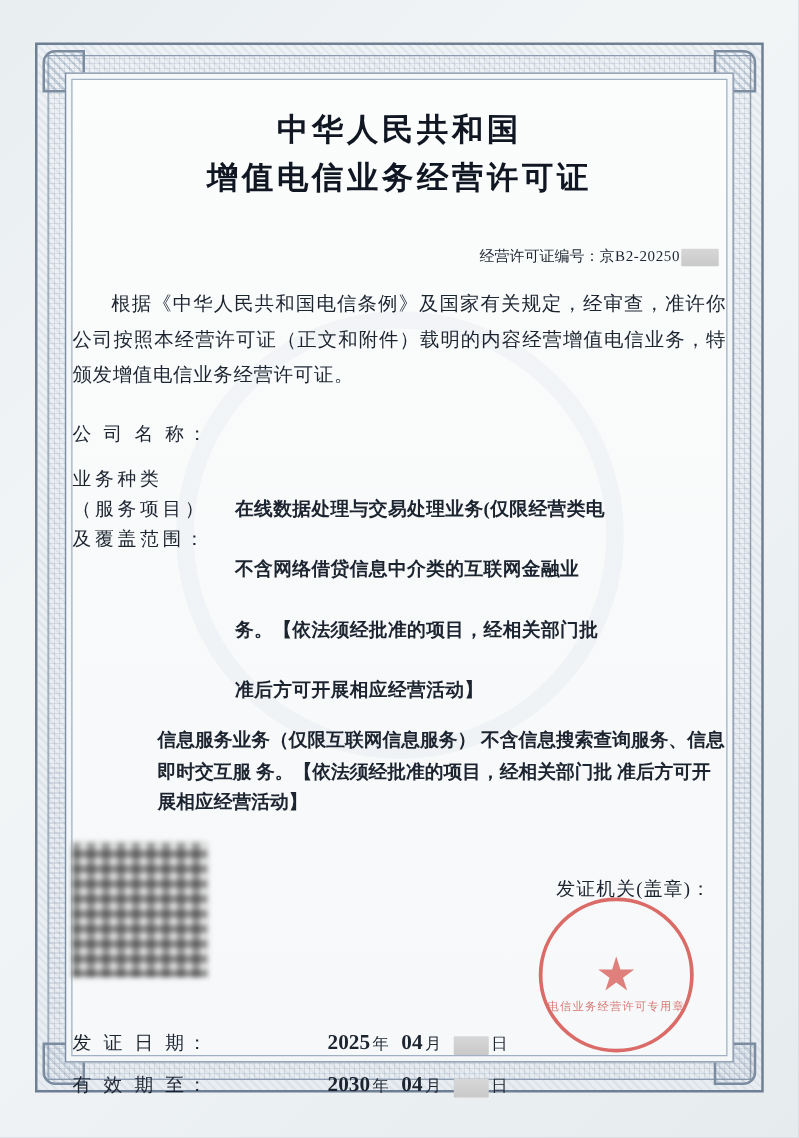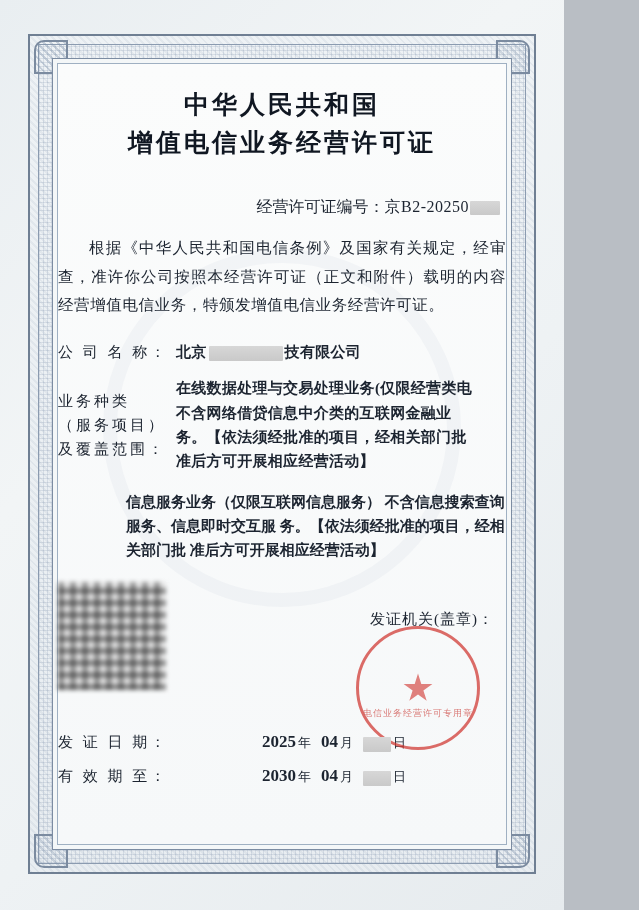--- a/index.html
+++ b/index.html
@@ -4,21 +4,21 @@
 <style>
   html,body{margin:0;padding:0;}
   body{
     width:639px;height:910px;
     background:#b9bec4;
     font-family:"Liberation Serif","DejaVu Serif",serif;
     overflow:hidden;
   }
   .page{
     position:relative;
-    width:564px;height:910px;
+    width:639px;height:910px;
     background:linear-gradient(135deg,#e9eef1 0%,#f2f5f6 35%,#eef2f4 60%,#e6ebee 100%);
     font-family:Liberation Serif, serif;
   }
   
   .frame-outer{
     position:absolute;left:28px;top:34px;right:28px;bottom:36px;
     border:2px solid #6f7f93;
     background:
       repeating-linear-gradient(45deg, rgba(120,140,165,0.10) 0 2px, rgba(255,255,255,0) 2px 5px),
       linear-gradient(180deg,#eef2f5,#e8edf1);
@@ -61,21 +61,21 @@
     letter-spacing:3px;
     font-weight:700;
     color:#101722;
     margin-top:22px;
     line-height:1.5;
   }
   .title .line2{display:block;}
   .certno{
     margin-top:36px;
     text-align:right;
-    font-size:16px;
+    font-size:12px;
     padding-right:6px;
     white-space:nowrap;
   }
   .certno .num{letter-spacing:0.5px;}
   .redact{
     display:inline-block;
     background:linear-gradient(180deg,#d7d7d7,#c9c9c9);
     vertical-align:middle;
     border-radius:1px;
     filter:blur(0.4px);
@@ -85,39 +85,40 @@
     margin-top:16px;
     font-size:15.5px;
     line-height:1.85;
     text-align:justify;
     text-indent:2em;
     letter-spacing:0.6px;
   }
   .fields{margin-top:20px;}
   .row{
     display:flex;
-    align-items:center;
+    align-items:flex-start;
     margin-bottom:12px;
+    gap:12px;
   }
   .label{
     width:118px;
     flex:0 0 118px;
     font-size:15px;
     line-height:1.6;
     letter-spacing:3px;
     white-space:pre-line;
   }
   .value{
     flex:1;
     font-size:15px;
     line-height:1.62;
     font-weight:600;
     letter-spacing:0.3px;
   }
-  .value .seg{display:block;}
+  .value .seg{display:block;margin-top:24px;}
   .r-company{width:74px;height:15px;margin:0 2px;}
   .r-legal{width:62px;height:15px;}
   .block2{margin-top:16px;margin-left:68px;font-size:15px;line-height:1.62;font-weight:600;}
 
   
   .lower{
     position:relative;
     height:150px;
     margin-top:14px;
   }
@@ -212,23 +213,20 @@
     <div class="certno">
       <span>经营许可证编号：</span><span class="num">京B2-20250</span><span class="redact r-certno"></span>
     </div>
 
     <div class="para">根据《中华人民共和国电信条例》及国家有关规定，经审查，准许你公司按照本经营许可证（正文和附件）载明的内容经营增值电信业务，特颁发增值电信业务经营许可证。</div>
 
     <div class="fields">
 
       <div class="row">
         <div class="label">公 司 名 称：</div>
-        <div class="value">
-          <span>北京</span><span class="redact r-company"></span><span>技有限公司</span>
-        </div>
       </div>
 
 
       <div class="row">
         <div class="label">业务种类
 （服务项目）
 及覆盖范围：</div>
         <div class="value">
           <span class="seg">在线数据处理与交易处理业务(仅限经营类电</span>
           <span class="seg">不含网络借贷信息中介类的互联网金融业</span>

